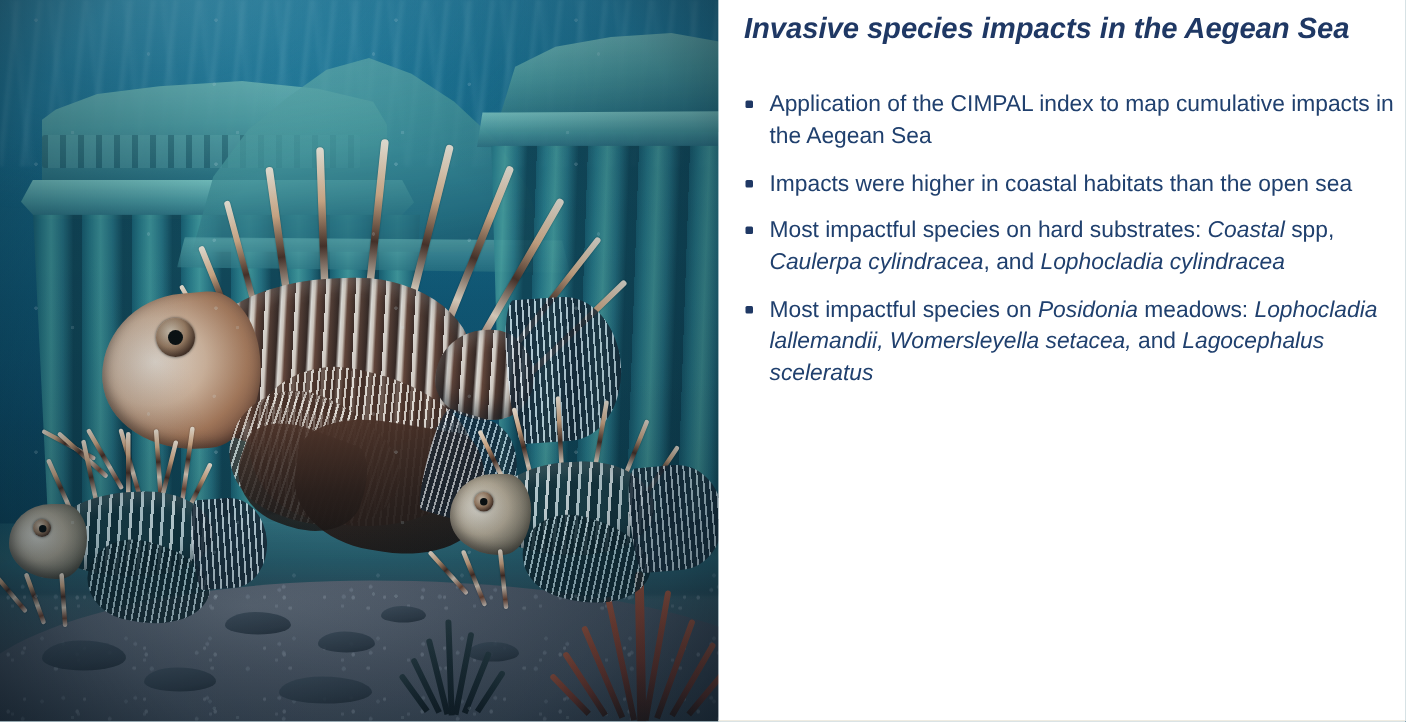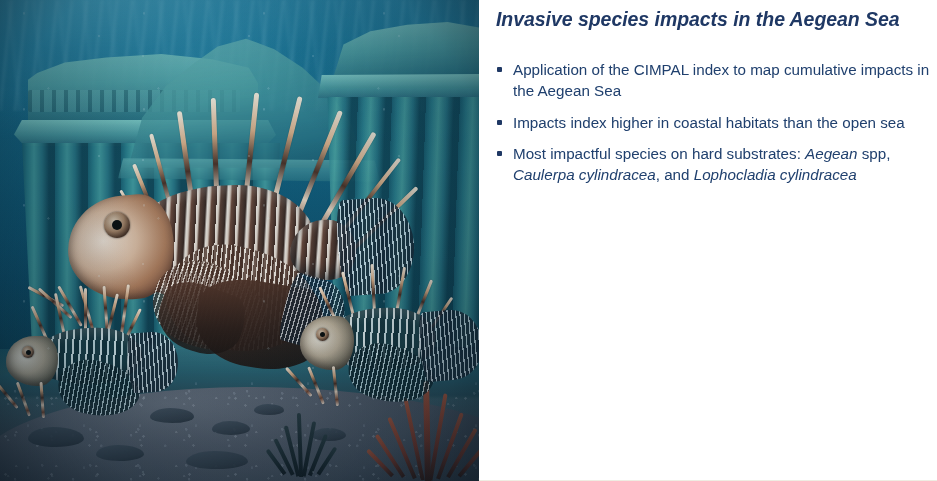--- a/index.html
+++ b/index.html
@@ -573,19 +573,20 @@
   </div>
 
   <div id="left-edge-shadow"></div>
 
   <div id="panel">
 
     <div id="slide-title">Invasive species impacts in the Aegean Sea</div>
 
     <ul id="bullets">
       <li><span>Application of the CIMPAL index to map cumulative impacts in the Aegean Sea</span></li>
-      <li><span>Impacts index higher in coastal habitats than the open sea</span></li>
-      <li><span>Most impactful species on hard substrates: <i>Aegean</i> spp, <i>Caulerpa cylindracea</i>, and <i>Lophocladia cylindracea</i></span></li>
+      <li><span>Impacts were higher in coastal habitats than the open sea</span></li>
+      <li><span>Most impactful species on hard substrates: <i>Coastal</i> spp, <i>Caulerpa cylindracea</i>, and <i>Lophocladia cylindracea</i></span></li>
+      <li><span>Most impactful species on <i>Posidonia</i> meadows: <i>Lophocladia lallemandii, Womersleyella setacea,</i> and <i>Lagocephalus sceleratus</i></span></li>
     </ul>
   </div>
 
   <div id="bottom-rule"></div>
 </div>
 
 </body></html>

